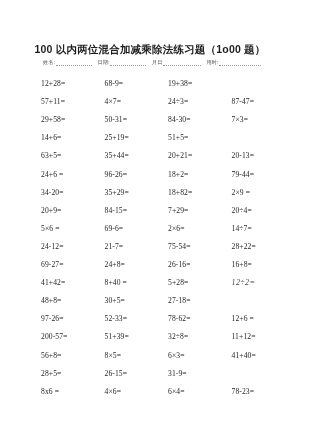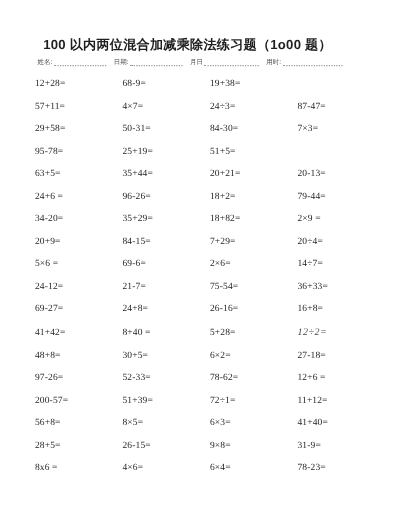--- a/index.html
+++ b/index.html
@@ -13,21 +13,21 @@
     overflow: hidden;
     font-family: "Liberation Serif", "DejaVu Serif", serif;
     color: #2b2b2b;
     -webkit-font-smoothing: none;
   }
   .page {
     position: relative;
     width: 300px;
     height: 424px;
     box-sizing: border-box;
-    padding: 0;
+    padding: 13px;
     background: #fff;
   }
   .top-margin { height: 30px; }
 
   .worksheet-title {
     text-align: center;
     font-size: 10.5px;
     font-weight: 700;
     letter-spacing: 0.2px;
     color: #1e1e1e;
@@ -64,21 +64,21 @@
     margin-right: 6px;
   }
   .meta-field:last-child .meta-blank { margin-right: 0; }
 
   .problems {
     margin: 4px 10px 0 10px;
   }
   .prob-row {
     display: flex;
     height: 18.1px;
-    align-items: center;
+    align-items: flex-end;
   }
   .prob-cell {
     flex: 0 0 25%;
     font-size: 7.6px;
     color: #262626;
     letter-spacing: 0.1px;
     padding-left: 18px;
     box-sizing: border-box;
     font-family: "Liberation Serif", "DejaVu Serif", serif;
     white-space: nowrap;
@@ -131,21 +131,21 @@
         <div class="prob-cell">24÷3=</div>
         <div class="prob-cell">87-47=</div>
       </div>
       <div class="prob-row">
         <div class="prob-cell">29+58=</div>
         <div class="prob-cell">50-31=</div>
         <div class="prob-cell">84-30=</div>
         <div class="prob-cell">7×3=</div>
       </div>
       <div class="prob-row">
-        <div class="prob-cell">95-78=</div>
+        <div class="prob-cell">14+6=</div>
         <div class="prob-cell">25+19=</div>
         <div class="prob-cell">51+5=</div>
       </div>
       <div class="prob-row">
         <div class="prob-cell">63+5=</div>
         <div class="prob-cell">35+44=</div>
         <div class="prob-cell">20+21=</div>
         <div class="prob-cell">20-13=</div>
       </div>
       <div class="prob-row">
@@ -169,62 +169,60 @@
       <div class="prob-row">
         <div class="prob-cell">5×6 =</div>
         <div class="prob-cell">69-6=</div>
         <div class="prob-cell">2×6=</div>
         <div class="prob-cell">14÷7=</div>
       </div>
       <div class="prob-row">
         <div class="prob-cell">24-12=</div>
         <div class="prob-cell">21-7=</div>
         <div class="prob-cell">75-54=</div>
-        <div class="prob-cell">36+33=</div>
+        <div class="prob-cell">28+22=</div>
       </div>
       <div class="prob-row">
         <div class="prob-cell">69-27=</div>
         <div class="prob-cell">24+8=</div>
         <div class="prob-cell">26-16=</div>
         <div class="prob-cell">16+8=</div>
       </div>
       <div class="prob-row">
         <div class="prob-cell">41+42=</div>
         <div class="prob-cell">8+40 =</div>
         <div class="prob-cell">5+28=</div>
         <div class="prob-cell alt">12÷2=</div>
       </div>
       <div class="prob-row">
         <div class="prob-cell">48+8=</div>
         <div class="prob-cell">30+5=</div>
-        <div class="prob-cell">6×2=</div>
         <div class="prob-cell">27-18=</div>
       </div>
       <div class="prob-row">
         <div class="prob-cell">97-26=</div>
         <div class="prob-cell">52-33=</div>
         <div class="prob-cell">78-62=</div>
         <div class="prob-cell">12+6 =</div>
       </div>
       <div class="prob-row">
         <div class="prob-cell">200-57=</div>
         <div class="prob-cell">51+39=</div>
-        <div class="prob-cell">72÷1=</div>
+        <div class="prob-cell">32÷8=</div>
         <div class="prob-cell">11+12=</div>
       </div>
       <div class="prob-row">
         <div class="prob-cell">56+8=</div>
         <div class="prob-cell">8×5=</div>
         <div class="prob-cell">6×3=</div>
         <div class="prob-cell">41+40=</div>
       </div>
       <div class="prob-row">
         <div class="prob-cell">28+5=</div>
         <div class="prob-cell">26-15=</div>
-        <div class="prob-cell">9×8=</div>
         <div class="prob-cell">31-9=</div>
       </div>
       <div class="prob-row">
         <div class="prob-cell">8x6 =</div>
         <div class="prob-cell">4×6=</div>
         <div class="prob-cell">6×4=</div>
         <div class="prob-cell">78-23=</div>
       </div>
     </div>
 

